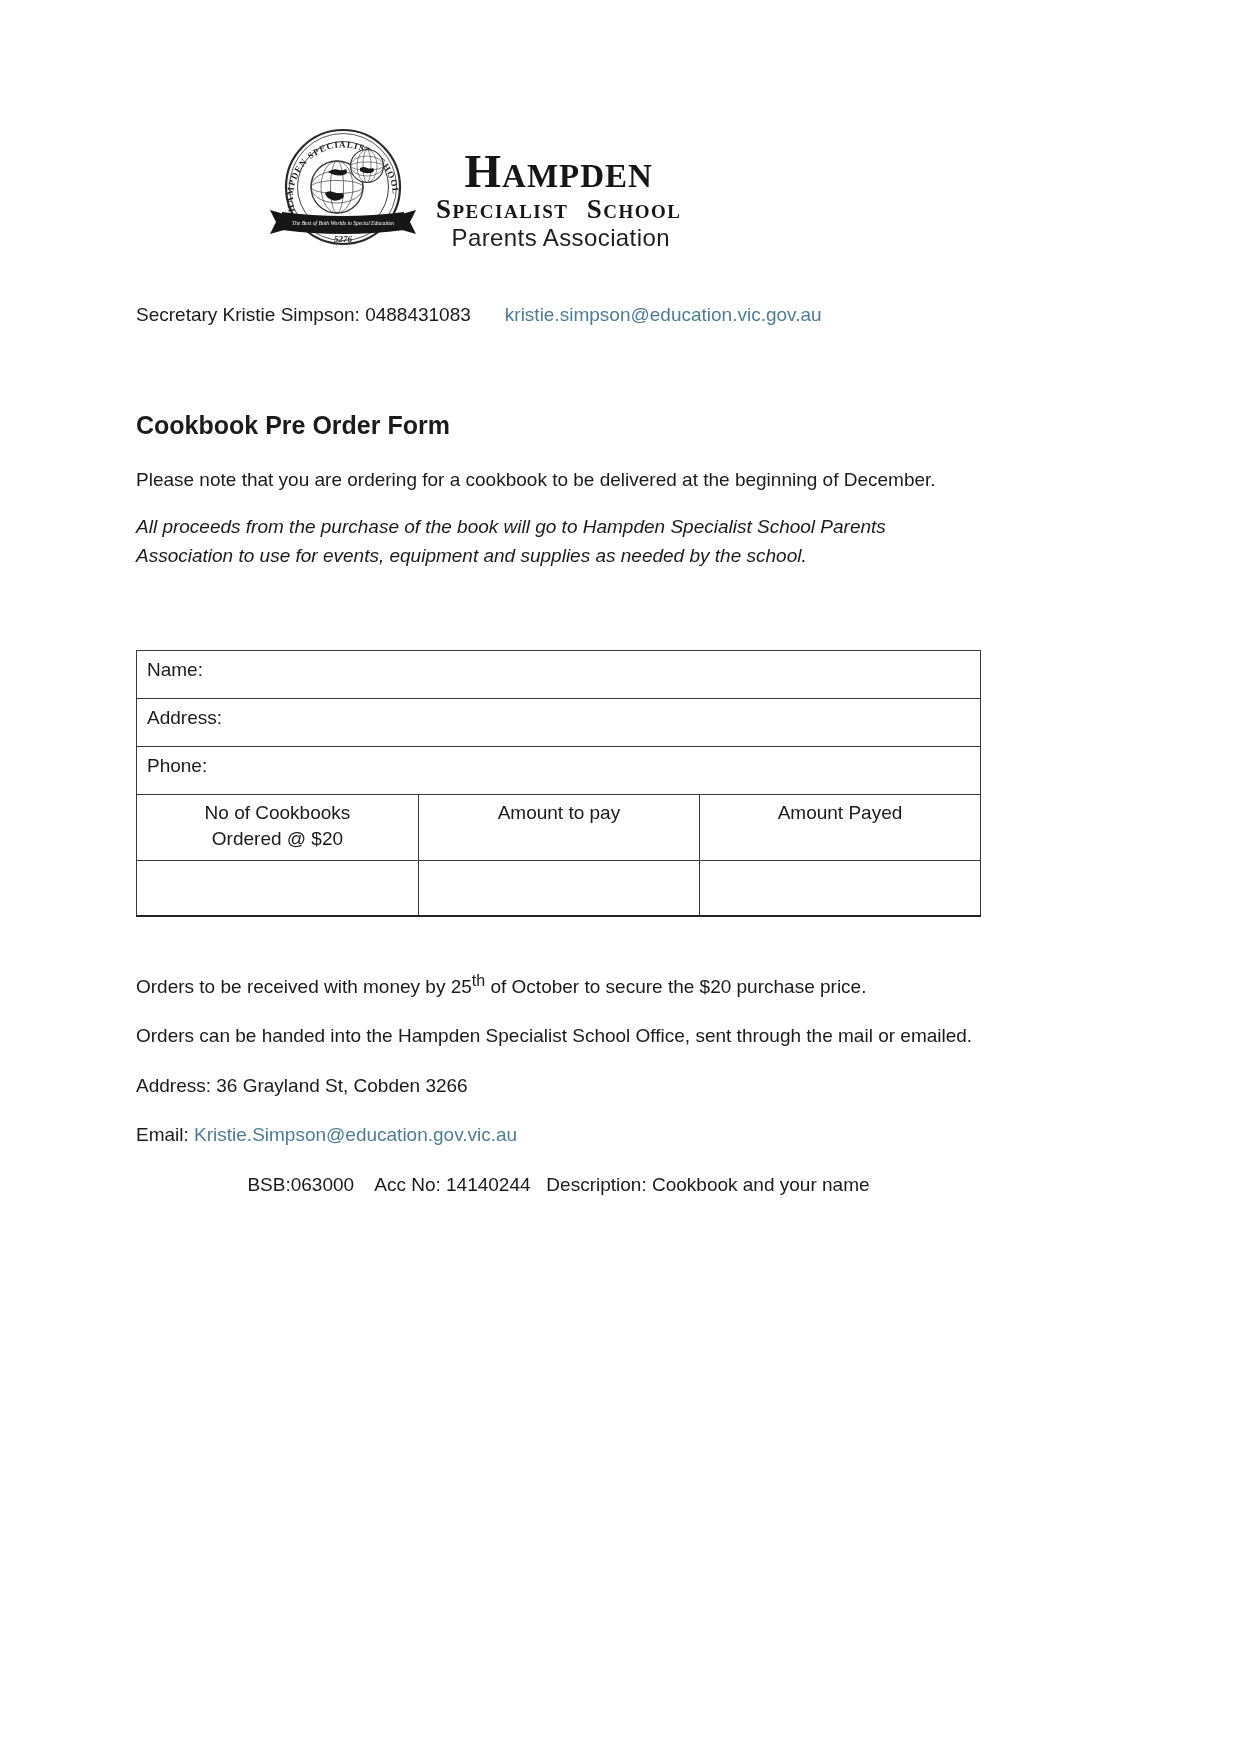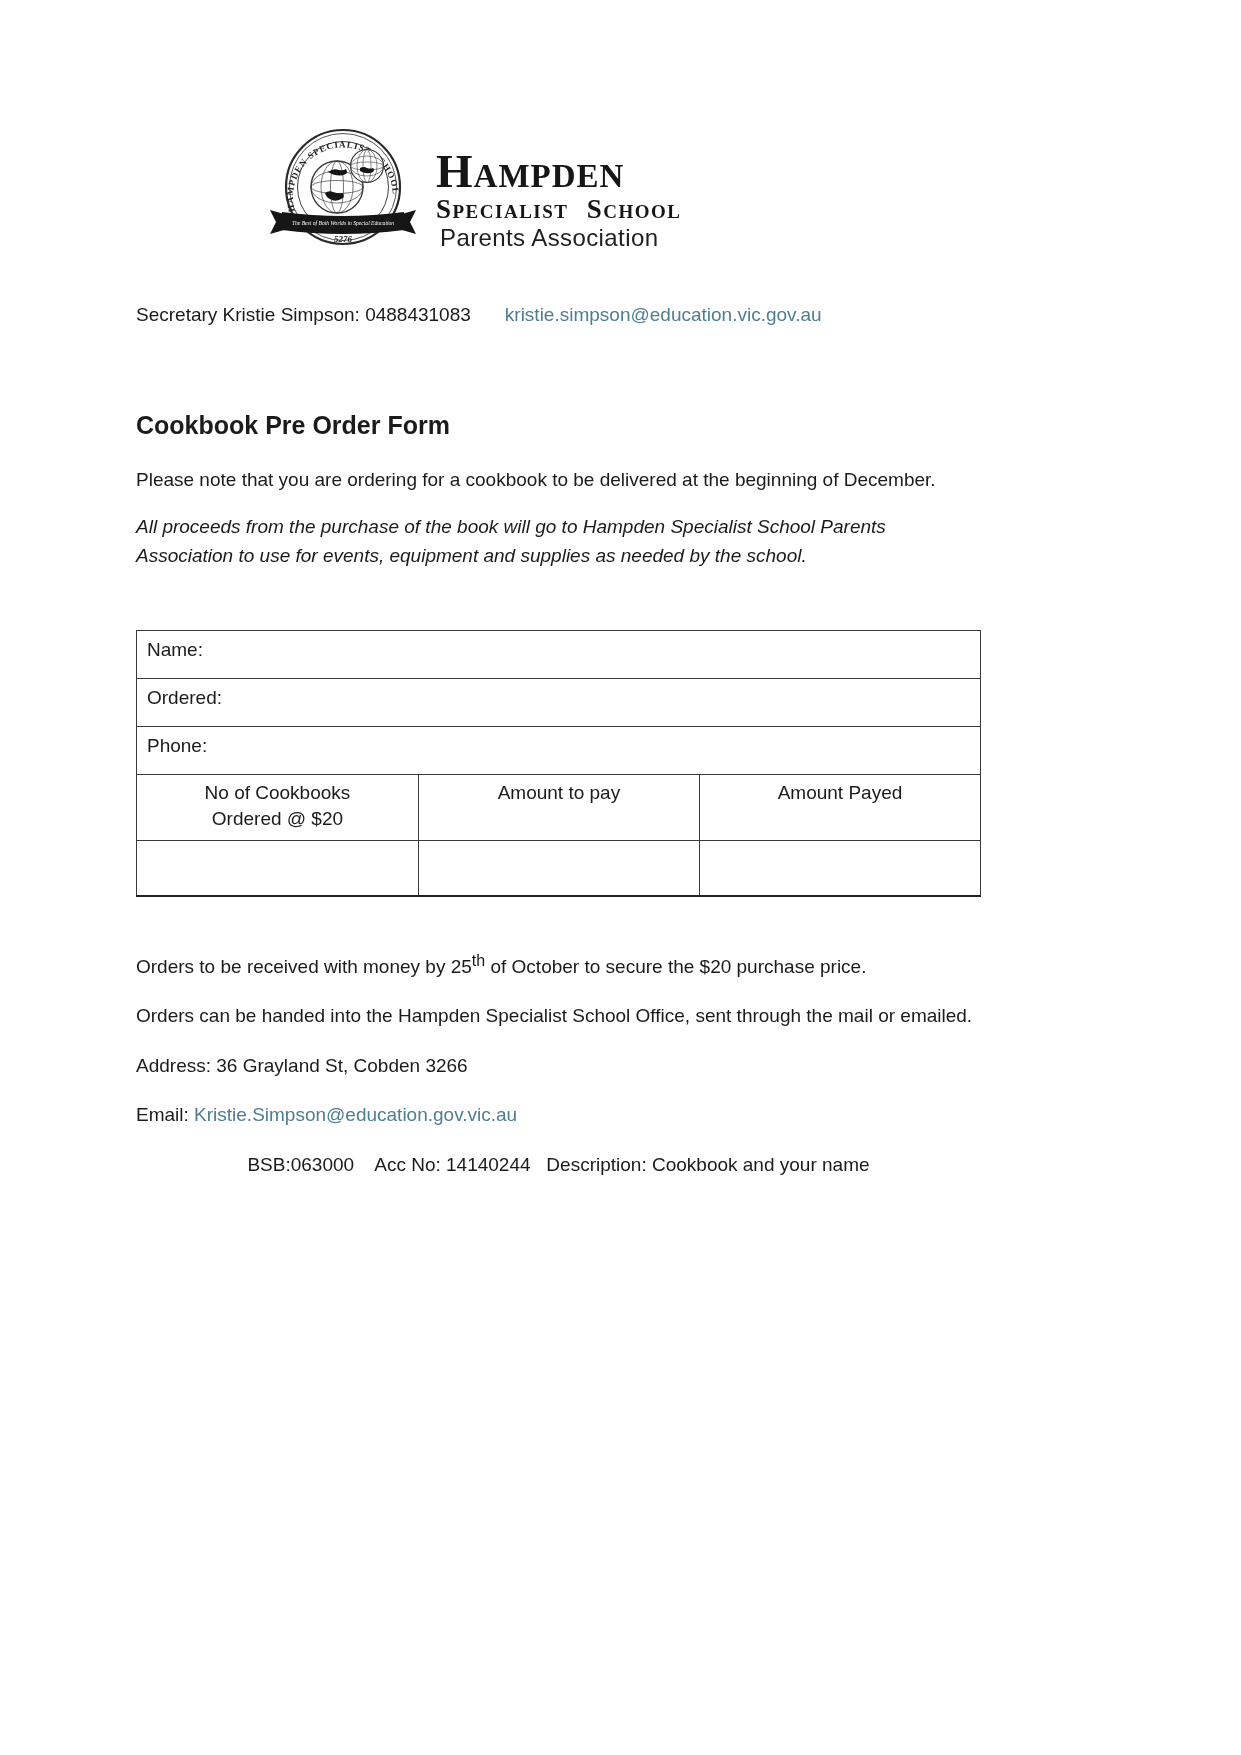--- a/index.html
+++ b/index.html
@@ -17,21 +17,21 @@
     padding:125px 260px 0 136px;
     font-family:"Liberation Sans",sans-serif;
     font-size:19px;
     line-height:1.5;
     color:var(--ink);
     overflow:hidden;
   }
   
   .logo-row{display:flex;align-items:flex-start;margin-left:132px;}
   .emblem svg{display:block;}
-  .wordmark{margin:24px 0 0 18px;}
+  .wordmark{margin:24px 0 0 18px;text-align:center;}
   .wm-hampden{
     font-family:"Liberation Serif",serif;font-weight:700;font-size:47px;
     line-height:.95;font-variant:small-caps;letter-spacing:1px;color:#161616;
   }
   .wm-school{
     font-family:"Liberation Serif",serif;font-weight:700;font-size:27px;
     line-height:1.15;font-variant:small-caps;letter-spacing:1.5px;word-spacing:10px;color:#161616;
   }
   .wm-parents{
     font-family:"Liberation Sans",sans-serif;font-size:24px;line-height:1.05;
@@ -39,21 +39,21 @@
   }
   
   .secretary{margin-top:46px;}
   .secretary .email-gap{margin-left:34px;}
   a.link,.link{color:var(--link);cursor:pointer;}
   .form-title{margin-top:80px;text-align:left;font-weight:700;font-size:25px;line-height:1.2;}
   .intro1{margin-top:26px;}
   .intro2{margin-top:15px;font-style:italic;}
   
   table.order-table{
-    width:100%;border-collapse:collapse;margin-top:60px;table-layout:fixed;
+    width:100%;border-collapse:collapse;margin-top:80px;table-layout:fixed;
     border:1px solid var(--rule);border-bottom:2px solid #222;padding-left:15px;
   }
   table.order-table td{
     border:1px solid var(--rule);
     padding:5px 10px;vertical-align:top;box-sizing:border-box;
   }
   .field-row td{height:48px;}
   .header-row td{height:66px;text-align:center;vertical-align:top;padding-top:7px;line-height:1.35;}
   .empty-row td{height:55px;}
   
@@ -130,21 +130,21 @@
     <colgroup>
         <col style="width:33.4%">
         <col style="width:33.3%">
         <col style="width:33.3%">
       </colgroup>
     <tbody>
       <tr class="field-row">
         <td colspan="3">Name:</td>
       </tr>
       <tr class="field-row">
-        <td colspan="3">Ordered:</td>
+        <td colspan="3">Address:</td>
       </tr>
       <tr class="field-row">
         <td colspan="3">Phone:</td>
       </tr>
       <tr class="header-row">
         <td>
           <div>No of Cookbooks</div>
           <div>Ordered @ $20</div>
         </td>
         <td>Amount to pay</td>

